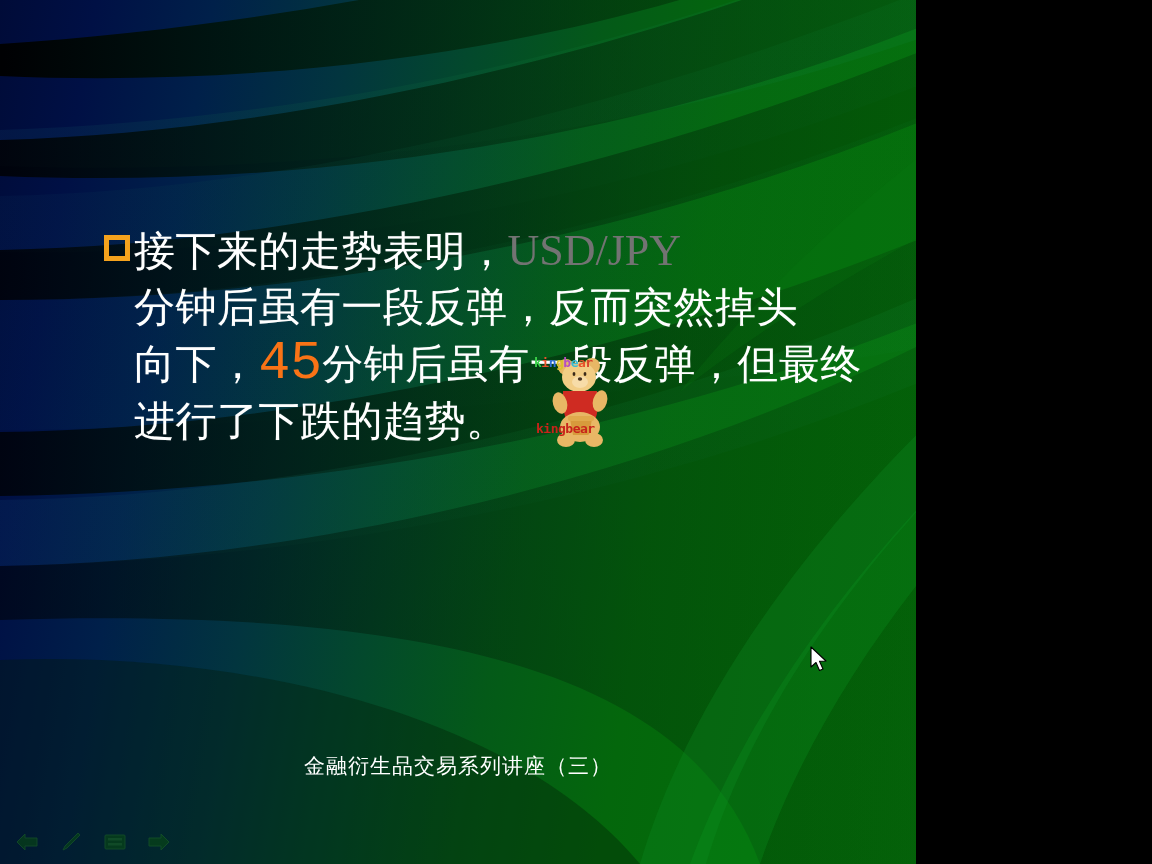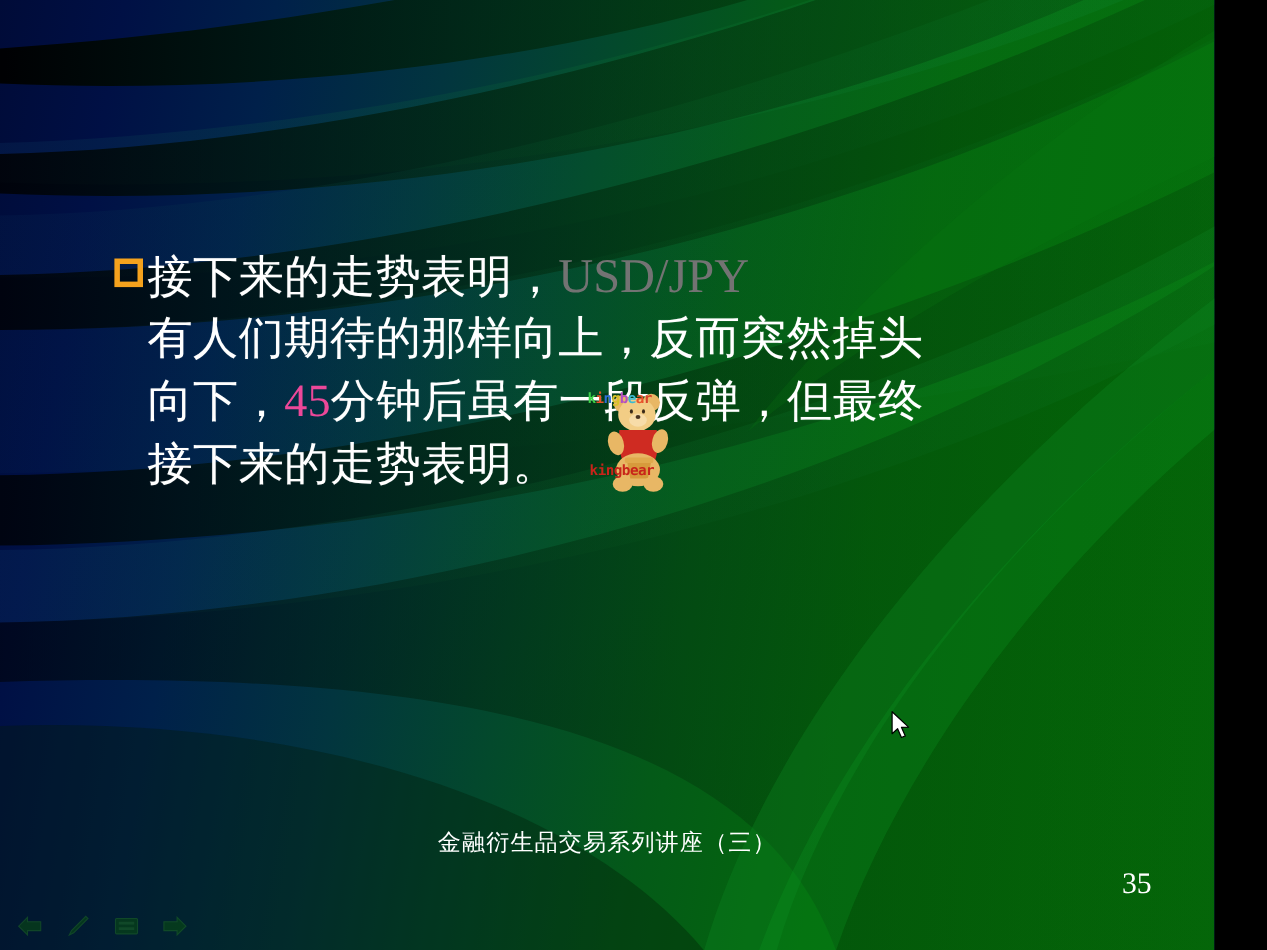--- a/index.html
+++ b/index.html
@@ -2,21 +2,21 @@
 <html><head>
 <meta charset="utf-8">
 <style>
   html, body {
     margin: 0;
     padding: 0;
     background: #000;
   }
   #slide {
     position: relative;
-    width: 1104px;
+    width: 916px;
     height: 864px;
     overflow: hidden;
     font-family: "Liberation Sans", sans-serif;
     background: #00103f;
   }
 
   
   .bg-base {
     position: absolute;
     inset: 0;
@@ -76,24 +76,24 @@
     text-shadow: 0 0 1px rgba(255,255,255,0.35);
   }
   .lat {
     font-family: "Liberation Serif", serif;
     font-size: 44px;
     line-height: 57px;
     color: #737373;
     letter-spacing: 0px;
   }
   .num {
-    font-family: Liberation Serif, serif;
-    font-size: 42px;
+    font-family: Liberation Mono, monospace;
+    font-size: 53px;
     line-height: 57px;
-    color: #ec4899;
+    color: #f97316;
   }
 
   
   .watermark {
     position: absolute;
     left: 530px;
     top: 312px;
     width: 100px;
     height: 105px;
     pointer-events: none;
@@ -246,33 +246,33 @@
   <div class="body-block">
 
     <div class="line">
       <span class="bullet-sq"></span>
       <span class="cn">接下来的走势表明，</span>
       <span class="lat">USD/JPY</span>
     </div>
 
     <div class="line">
       <span class="bullet-pad"></span>
-      <span class="cn">有人们期待的那样向上，反而突然掉头</span>
+      <span class="cn">分钟后虽有一段反弹，反而突然掉头</span>
     </div>
 
     <div class="line">
       <span class="bullet-pad"></span>
       <span class="cn">向下，</span>
       <span class="num">45</span>
       <span class="cn">分钟后虽有一段反弹，但最终</span>
     </div>
 
     <div class="line">
       <span class="bullet-pad"></span>
-      <span class="cn">接下来的走势表明。</span>
+      <span class="cn">进行了下跌的趋势。</span>
     </div>
 
   </div>
 
   <div class="watermark">
 
     <div class="wm-text-top"><span class="wm-k">k</span><span class="wm-i">i</span><span class="wm-n">n</span><span class="wm-g">g</span><span class="wm-b">b</span><span class="wm-e">e</span><span class="wm-a">a</span><span class="wm-r">r</span></div>
 
     <svg width="100" height="105" viewBox="0 0 100 105">
 

